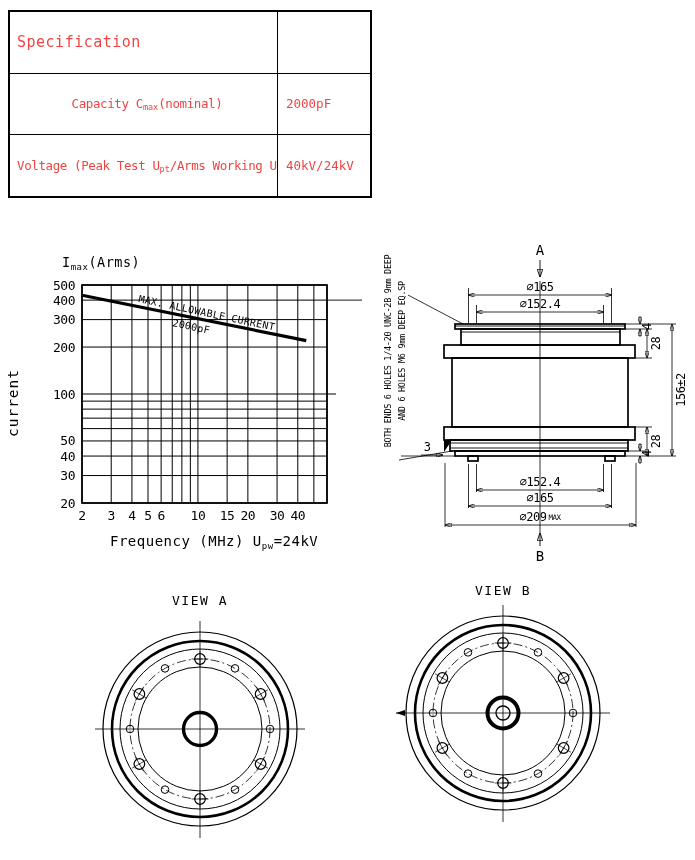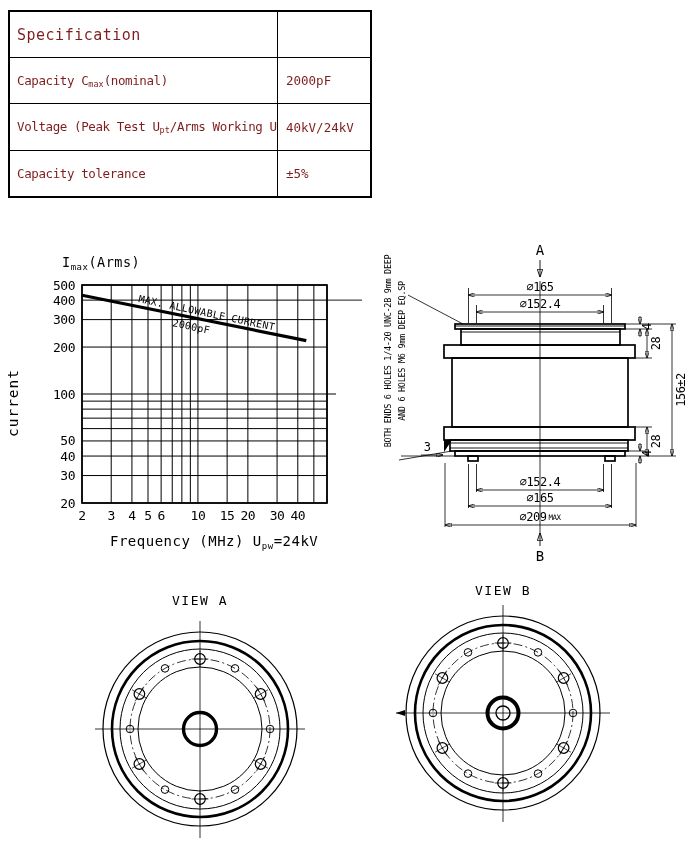--- a/index.html
+++ b/index.html
@@ -1,17 +1,17 @@
 <!DOCTYPE html>
 <html><head>
 <meta charset="utf-8">
 <style>
   html,body{margin:0;padding:0;background:#fff;}
   .page{position:relative;width:695px;height:860px;background:#fff;overflow:hidden;
-        font-family:"DejaVu Sans Mono",monospace;color:#7f1d1d;text-decoration:underline;}
+        font-family:"DejaVu Sans Mono",monospace;color:#ef4444;text-decoration:underline;}
   
   #spec-table{position:absolute;left:8px;top:10px;width:364px;height:188px;
               border-collapse:collapse;table-layout:fixed;border:2px solid #000;}
   #spec-table td{border:1px solid #000;font-size:12.5px;letter-spacing:-0.4px;
                  padding:0 0 0 7px;white-space:nowrap;overflow:hidden;height:26.9px;
                  vertical-align:middle;}
   #spec-table td.hdr{font-size:15px;letter-spacing:0.5px;}
   #spec-table td.val-cell{padding-left:8px;letter-spacing:0;}
   .sub{font-size:8.5px;letter-spacing:0;vertical-align:-2px;}
   
@@ -38,30 +38,26 @@
 
 <div class="page">
 
   <table id="spec-table">
       <tbody>
         <tr>
           <td class="lbl-cell hdr" style="width: 260px;"><span>Specification</span></td>
           <td class="val-cell"></td>
         </tr>
         <tr>
-          <td class="lbl-cell" style="width: 260px;"><span>Capacity C</span><span class="sub">max</span><span>(nominal)</span></td>
+          <td class="lbl-cell" style="width: 260px; text-align: center;"><span>Capacity C</span><span class="sub">max</span><span>(nominal)</span></td>
           <td class="val-cell">2000pF</td>
         </tr>
         <tr>
           <td class="lbl-cell" style="width: 260px;"><span>Voltage (Peak Test U</span><span class="sub">pt</span><span>/Arms Working U</span><span class="sub">pw</span></td>
           <td class="val-cell">40kV/24kV</td>
-        </tr>
-        <tr>
-          <td class="lbl-cell" style="width: 260px;"><span>Capacity tolerance</span></td>
-          <td class="val-cell">±5%</td>
         </tr>
       </tbody>
     </table>
 
   <svg id="chart" style="left:0;top:243px;" width="370" height="322" viewBox="0 0 370 322">
       <g>
         <line x1="82" y1="42" x2="82" y2="260" stroke-width="1"></line>
         <line x1="111.20705279325882" y1="42" x2="111.20705279325882" y2="260" stroke-width="1"></line>
         <line x1="131.929786537174" y1="42" x2="131.929786537174" y2="260" stroke-width="1"></line>
         <line x1="148.00358759521913" y1="42" x2="148.00358759521913" y2="260" stroke-width="1"></line>

